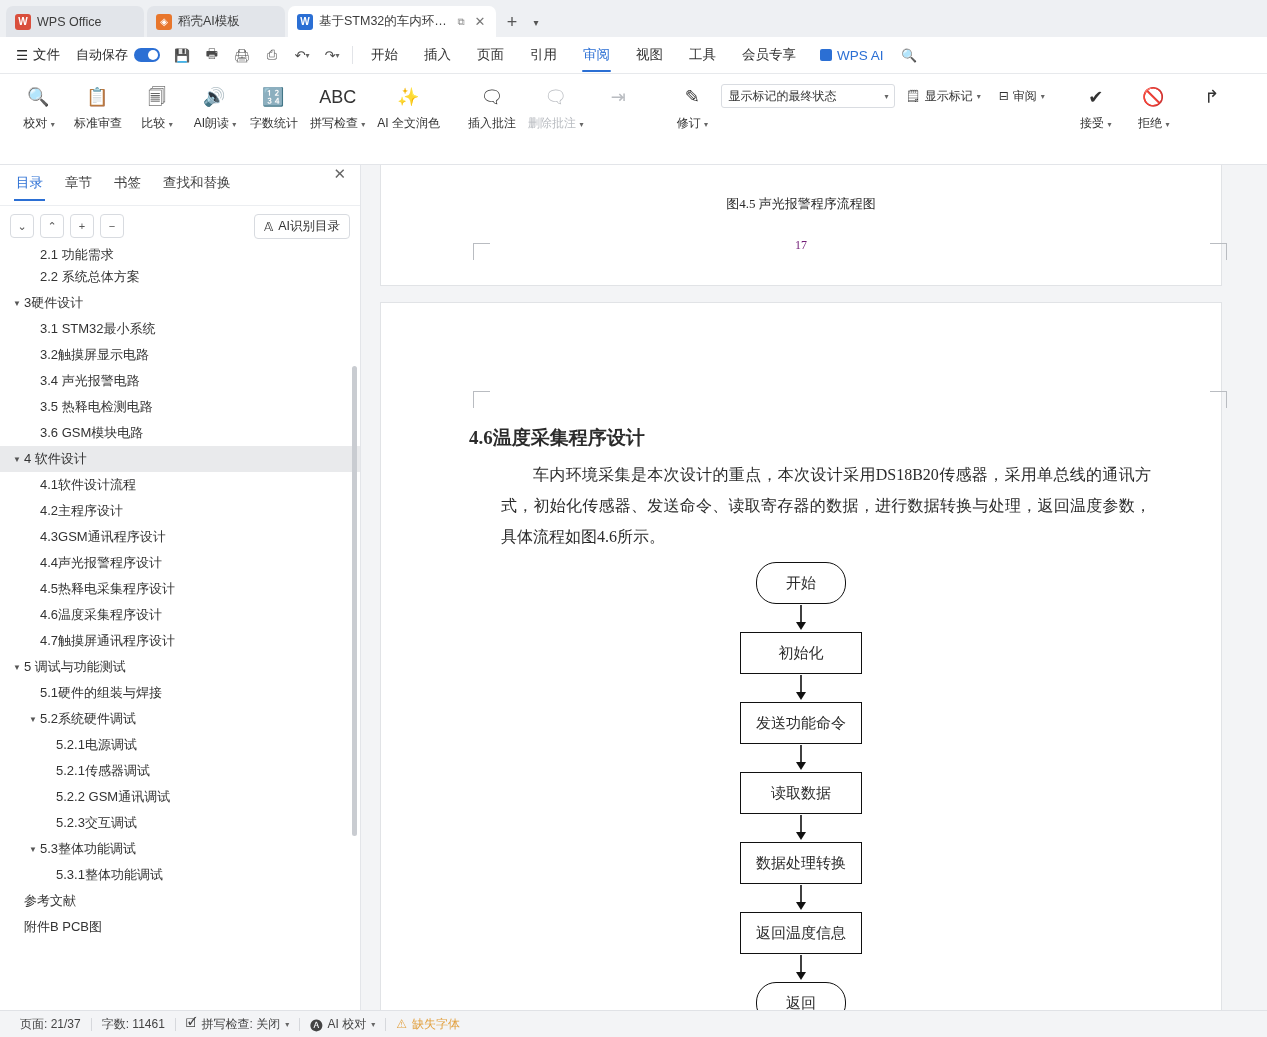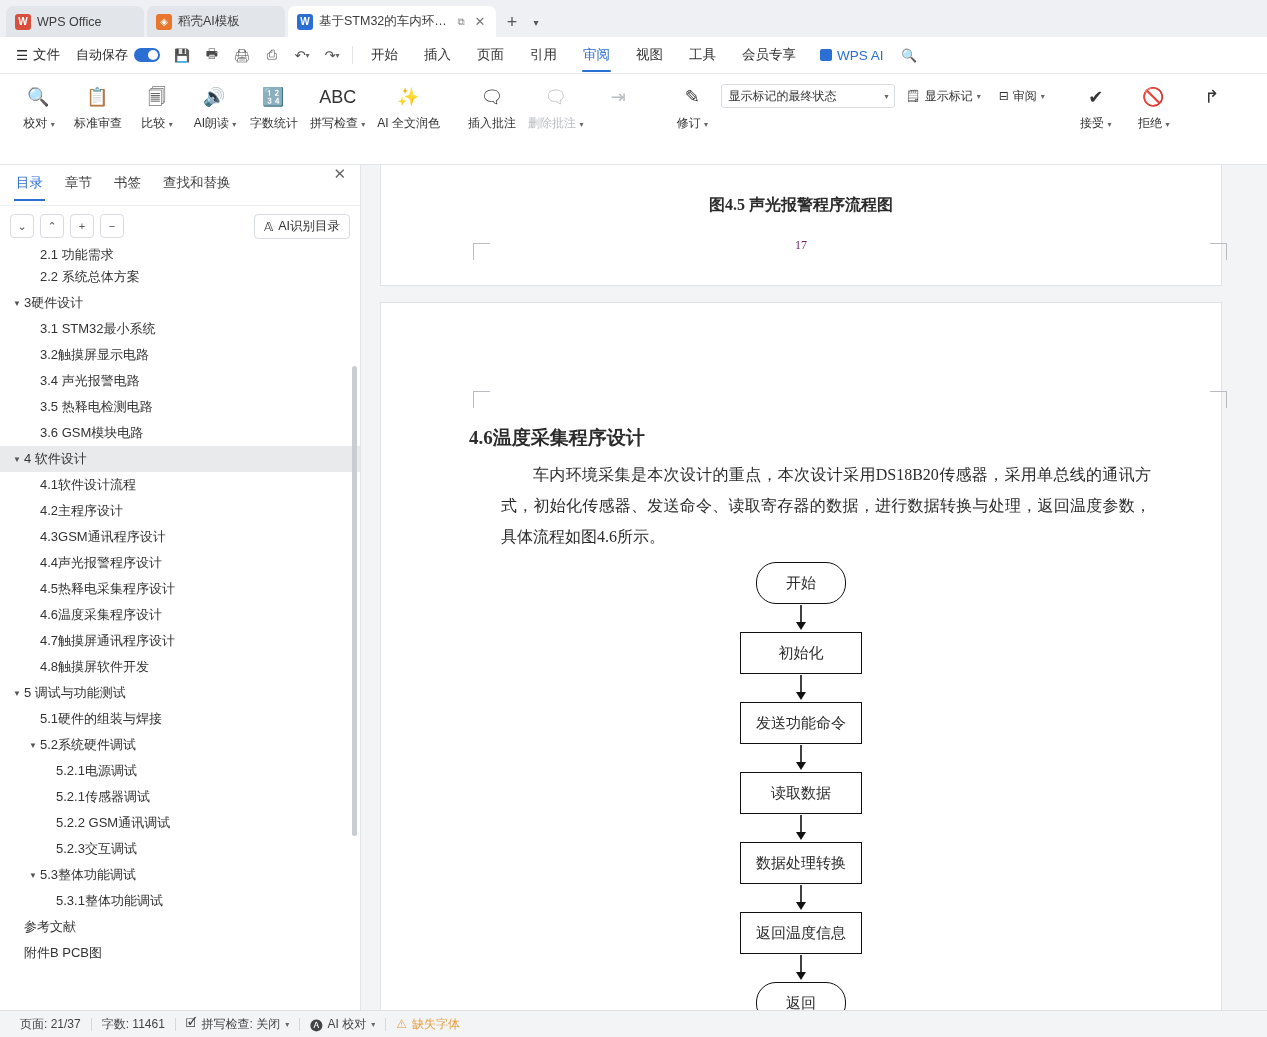--- a/index.html
+++ b/index.html
@@ -77,21 +77,21 @@
   .toci{height:26px;display:flex;align-items:center;font-size:13px;color:#333;white-space:nowrap;}
   .toci.sel{background:#e9eaec;}
   .arrow{width:14px;text-align:center;font-size:8px;color:#555;flex:0 0 14px;}
   .scroll{position:absolute;right:3px;top:120px;width:5px;height:470px;border-radius:3px;background:#c9ccd1;}
 
   
   .docarea{flex:1;position:relative;overflow:hidden;background:#f3f4f6;}
   .page{position:absolute;left:20px;width:840px;background:#fff;box-shadow:0 0 0 1px #e1e3e6;}
   .p1{top:-170px;height:290px;}
   .p2{top:138px;height:760px;}
-  .cap{text-align:center;font-weight:bold;font-size:16px;font-family:"Liberation Serif","DejaVu Serif",serif;}
+  .cap{text-align:center;font-weight:normal;font-size:13px;font-family:"Liberation Serif","DejaVu Serif",serif;}
   .pgnum{text-align:center;font-size:12px;color:#701a75;font-family:"Liberation Serif",serif;}
   .mark{position:absolute;width:16px;height:16px;}
   .mark.tl{border-left:1px solid #b9bcc1;border-top:1px solid #b9bcc1;}
   .mark.tr{border-right:1px solid #b9bcc1;border-top:1px solid #b9bcc1;}
   .h2{font-size:19px;font-weight:bold;font-family:"Liberation Serif","DejaVu Serif",serif;}
   .para{font-size:16px;line-height:31px;font-family:"Liberation Serif","DejaVu Serif",serif;text-align:justify;}
   .flow{position:relative;margin-top:10px;}
   .node{width:120px;height:40px;margin:0 auto;border:1.5px solid #111;display:flex;align-items:center;justify-content:center;
         font-size:15px;font-family:"Liberation Serif","DejaVu Serif",serif;background:#fff;}
   .node.round{border-radius:20px;width:88px;}
@@ -358,24 +358,20 @@
             <span class="arrow" style="margin-left: 26px;"></span>
             <span>4.5热释电采集程序设计</span>
           </div>
           <div class="toci">
             <span class="arrow" style="margin-left: 26px;"></span>
             <span>4.6温度采集程序设计</span>
           </div>
           <div class="toci">
             <span class="arrow" style="margin-left: 26px;"></span>
             <span>4.7触摸屏通讯程序设计</span>
-          </div>
-          <div class="toci">
-            <span class="arrow" style="margin-left: 26px;"></span>
-            <span>4.8触摸屏软件开发</span>
           </div>
           <div class="toci">
             <span class="arrow" style="margin-left: 10px;">▼</span>
             <span>5 调试与功能测试</span>
           </div>
           <div class="toci">
             <span class="arrow" style="margin-left: 26px;"></span>
             <span>5.1硬件的组装与焊接</span>
           </div>
           <div class="toci">

